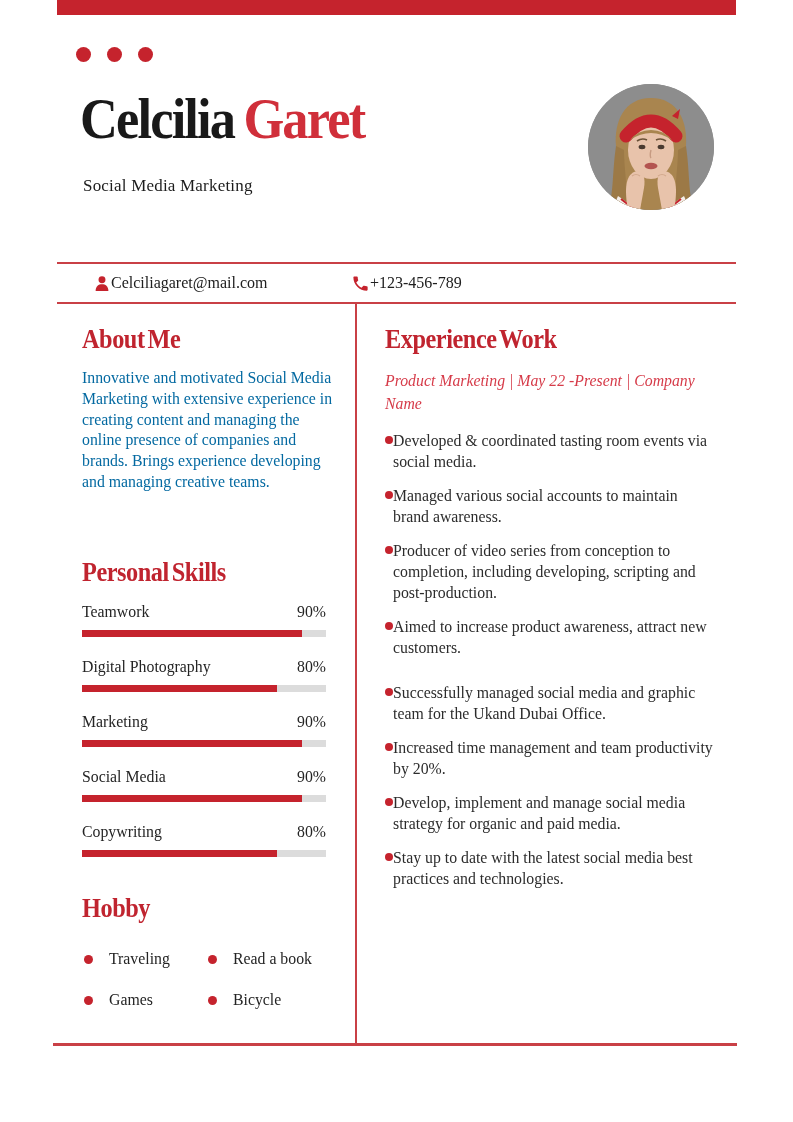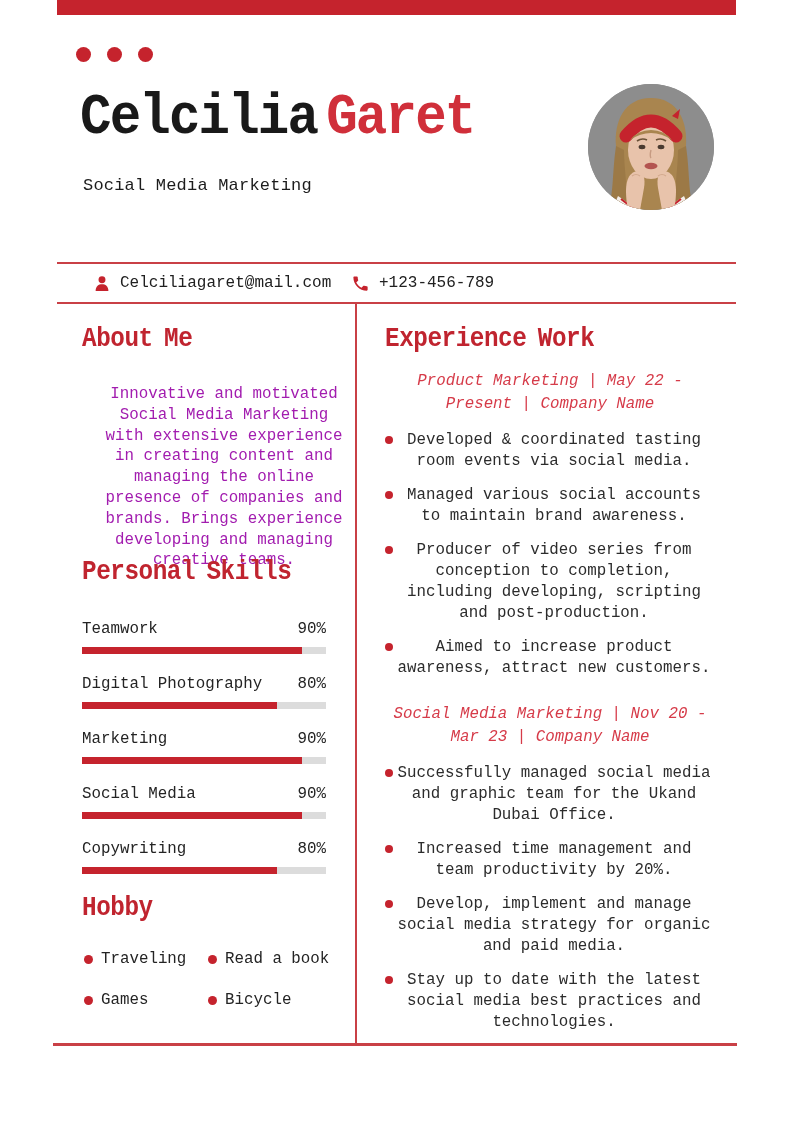--- a/index.html
+++ b/index.html
@@ -1,60 +1,60 @@
 <!DOCTYPE html>
 <html style="--accent: #c5232d; --heading-red: #c0242f; --name-red: #d02f3a; --job-red: #d63b49; --rule: #c94046; --track: #dcdcdc;"><head>
 <meta charset="utf-8">
 <style>
   html,body{margin:0;padding:0;background:#ffffff;}
   .page{position:relative;width:793px;height:1122px;background:#fff;overflow:hidden;
-        font-family:Liberation Mono, monospace;color:#2c2c2c;text-align:center;}
+        font-family:Liberation Serif, serif;color:#2c2c2c;}
 
   
   .top-bar{position:absolute;left:57px;top:0;width:679px;height:15px;background:var(--accent);}
   .dots{position:absolute;left:76px;top:47px;display:flex;gap:16px;}
   .dot{width:15px;height:15px;border-radius:50%;background:var(--accent);}
 
   
   .name{position:absolute;left:80px;top:86px;font-size:57px;font-weight:bold;color:#191919;
         letter-spacing:-2px;word-spacing:2px;white-space:nowrap;transform:scaleX(.92);transform-origin:left top;}
   .name .last{color:var(--name-red);margin-left:10px;}
   .subtitle{position:absolute;left:83px;top:176px;font-size:17px;color:#1c1c1c;letter-spacing:.2px;}
   .photo{position:absolute;left:588px;top:84px;width:126px;height:126px;border-radius:50%;
          overflow:hidden;background:#8d8d8d;}
 
   
   .contact-bar{position:absolute;left:57px;top:262px;width:679px;height:38px;
                border-top:2.5px solid var(--rule);border-bottom:2.5px solid var(--rule);}
-  .c-item{position:absolute;top:0;height:100%;display:flex;align-items:center;gap:9px;
+  .c-item{position:absolute;top:0;height:100%;display:flex;align-items:center;
           font-size:16px;color:#202020;}
   .c-item.email{left:36px;} .c-item.phone{left:294px;} .c-item.web{left:483px;}
   .c-item svg{display:block;}
 
   
   .divider-v{position:absolute;left:355px;top:302px;width:2px;height:741px;background:var(--rule);}
   .bottom-line{position:absolute;left:53px;top:1043px;width:684px;height:2.5px;background:var(--rule);}
 
   
   .h-red{font-weight:bold;color:var(--heading-red);font-size:27px;letter-spacing:-.5px;word-spacing:-3px;
          transform:scaleX(.9);transform-origin:left top;white-space:nowrap;margin:0;}
 
   
   .about-title{position:absolute;left:82px;top:324px;}
-  .about-text{position:absolute;left:82px;top:368px;width:252px;font-size:15.8px;line-height:20.8px;color:#a21caf;margin:16px;}
+  .about-text{position:absolute;left:82px;top:368px;width:252px;font-size:15.8px;line-height:20.8px;color:#0369a1;margin:0;}
   .skills-title{position:absolute;left:82px;top:557px;}
-  .skills{position:absolute;left:82px;top:620px;width:244px;}
+  .skills{position:absolute;left:82px;top:603px;width:244px;}
   .skill{margin-bottom:21px;}
   .skill-row{display:flex;justify-content:space-between;align-items:baseline;font-size:15.8px;color:#242424;}
   .skill-bar{margin-top:9px;height:7px;background:var(--track);}
   .skill-fill{height:100%;background:var(--accent);}
   .hobby-title{position:absolute;left:82px;top:893px;}
   .hobby-grid{position:absolute;left:84px;top:950px;width:250px;display:grid;
               grid-template-columns:124px auto;row-gap:23px;}
-  .hobby-item{display:flex;align-items:center;gap:8px;font-size:15.8px;color:#242424;}
+  .hobby-item{display:flex;align-items:center;gap:16px;font-size:15.8px;color:#242424;}
   .b-dot{flex:0 0 9px;width:9px;height:9px;border-radius:50%;background:var(--accent);}
 
   
   .exp-title{position:absolute;left:385px;top:324px;}
   .jobs{position:absolute;left:385px;top:370px;width:330px;}
   .job-heading{font-style:italic;color:var(--job-red);font-size:15.8px;line-height:22.5px;margin:0 0 15px;}
   .job+.job{margin-top:24px;}
   .job ul{list-style:none;margin:0;padding:0;}
   .job li{display:flex;gap:0;margin-bottom:13px;font-size:15.8px;line-height:21px;color:#2c2c2c;}
   .job .b-dot{margin-top:6px;width:8px;height:8px;flex-basis:8px;}
@@ -216,21 +216,20 @@
     <span class="b-dot"></span>
     <span class="bullet-text">Producer of video series from conception to completion, including developing, scripting and post-production.</span>
   </li>
           <li>
     <span class="b-dot"></span>
     <span class="bullet-text">Aimed to increase product awareness, attract new customers.</span>
   </li>
         </ul>
   </div>
       <div class="job">
-    <p class="job-heading">Social Media Marketing | Nov 20 - Mar 23 | Company Name</p>
     <ul>
           <li>
     <span class="b-dot"></span>
     <span class="bullet-text">Successfully managed social media and graphic team for the Ukand Dubai Office.</span>
   </li>
           <li>
     <span class="b-dot"></span>
     <span class="bullet-text">Increased time management and team productivity by 20%.</span>
   </li>
           <li>

